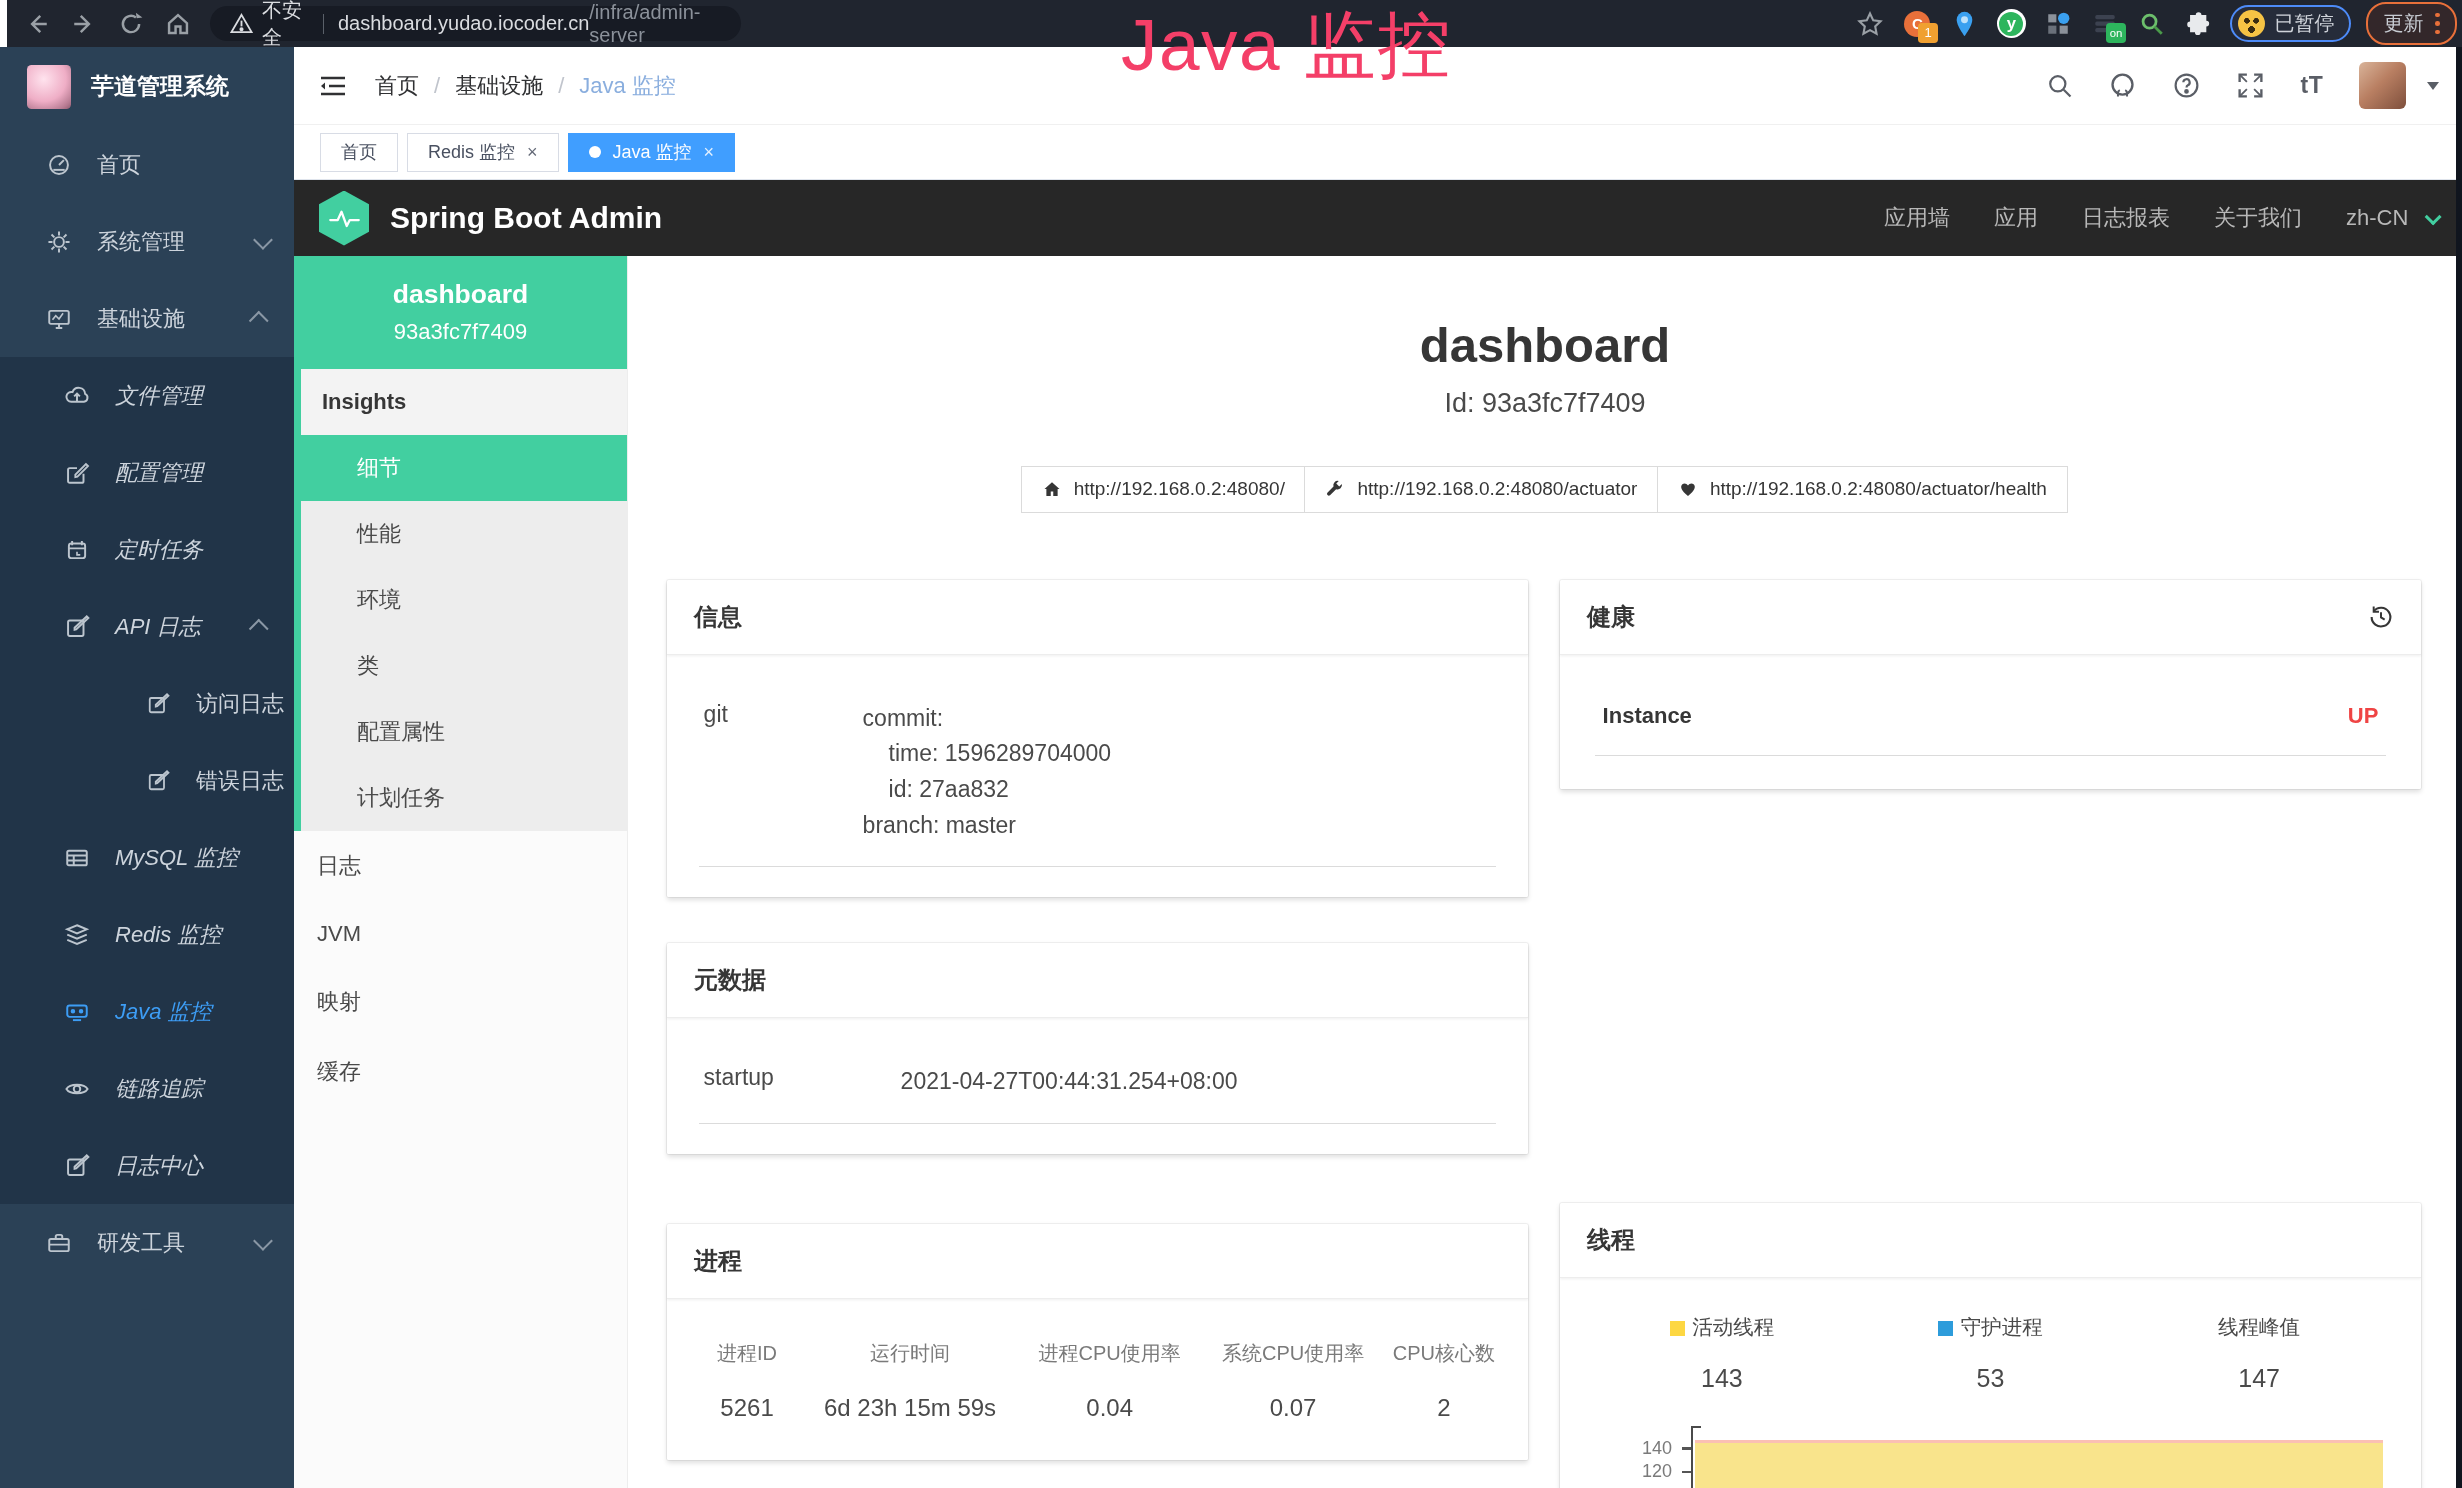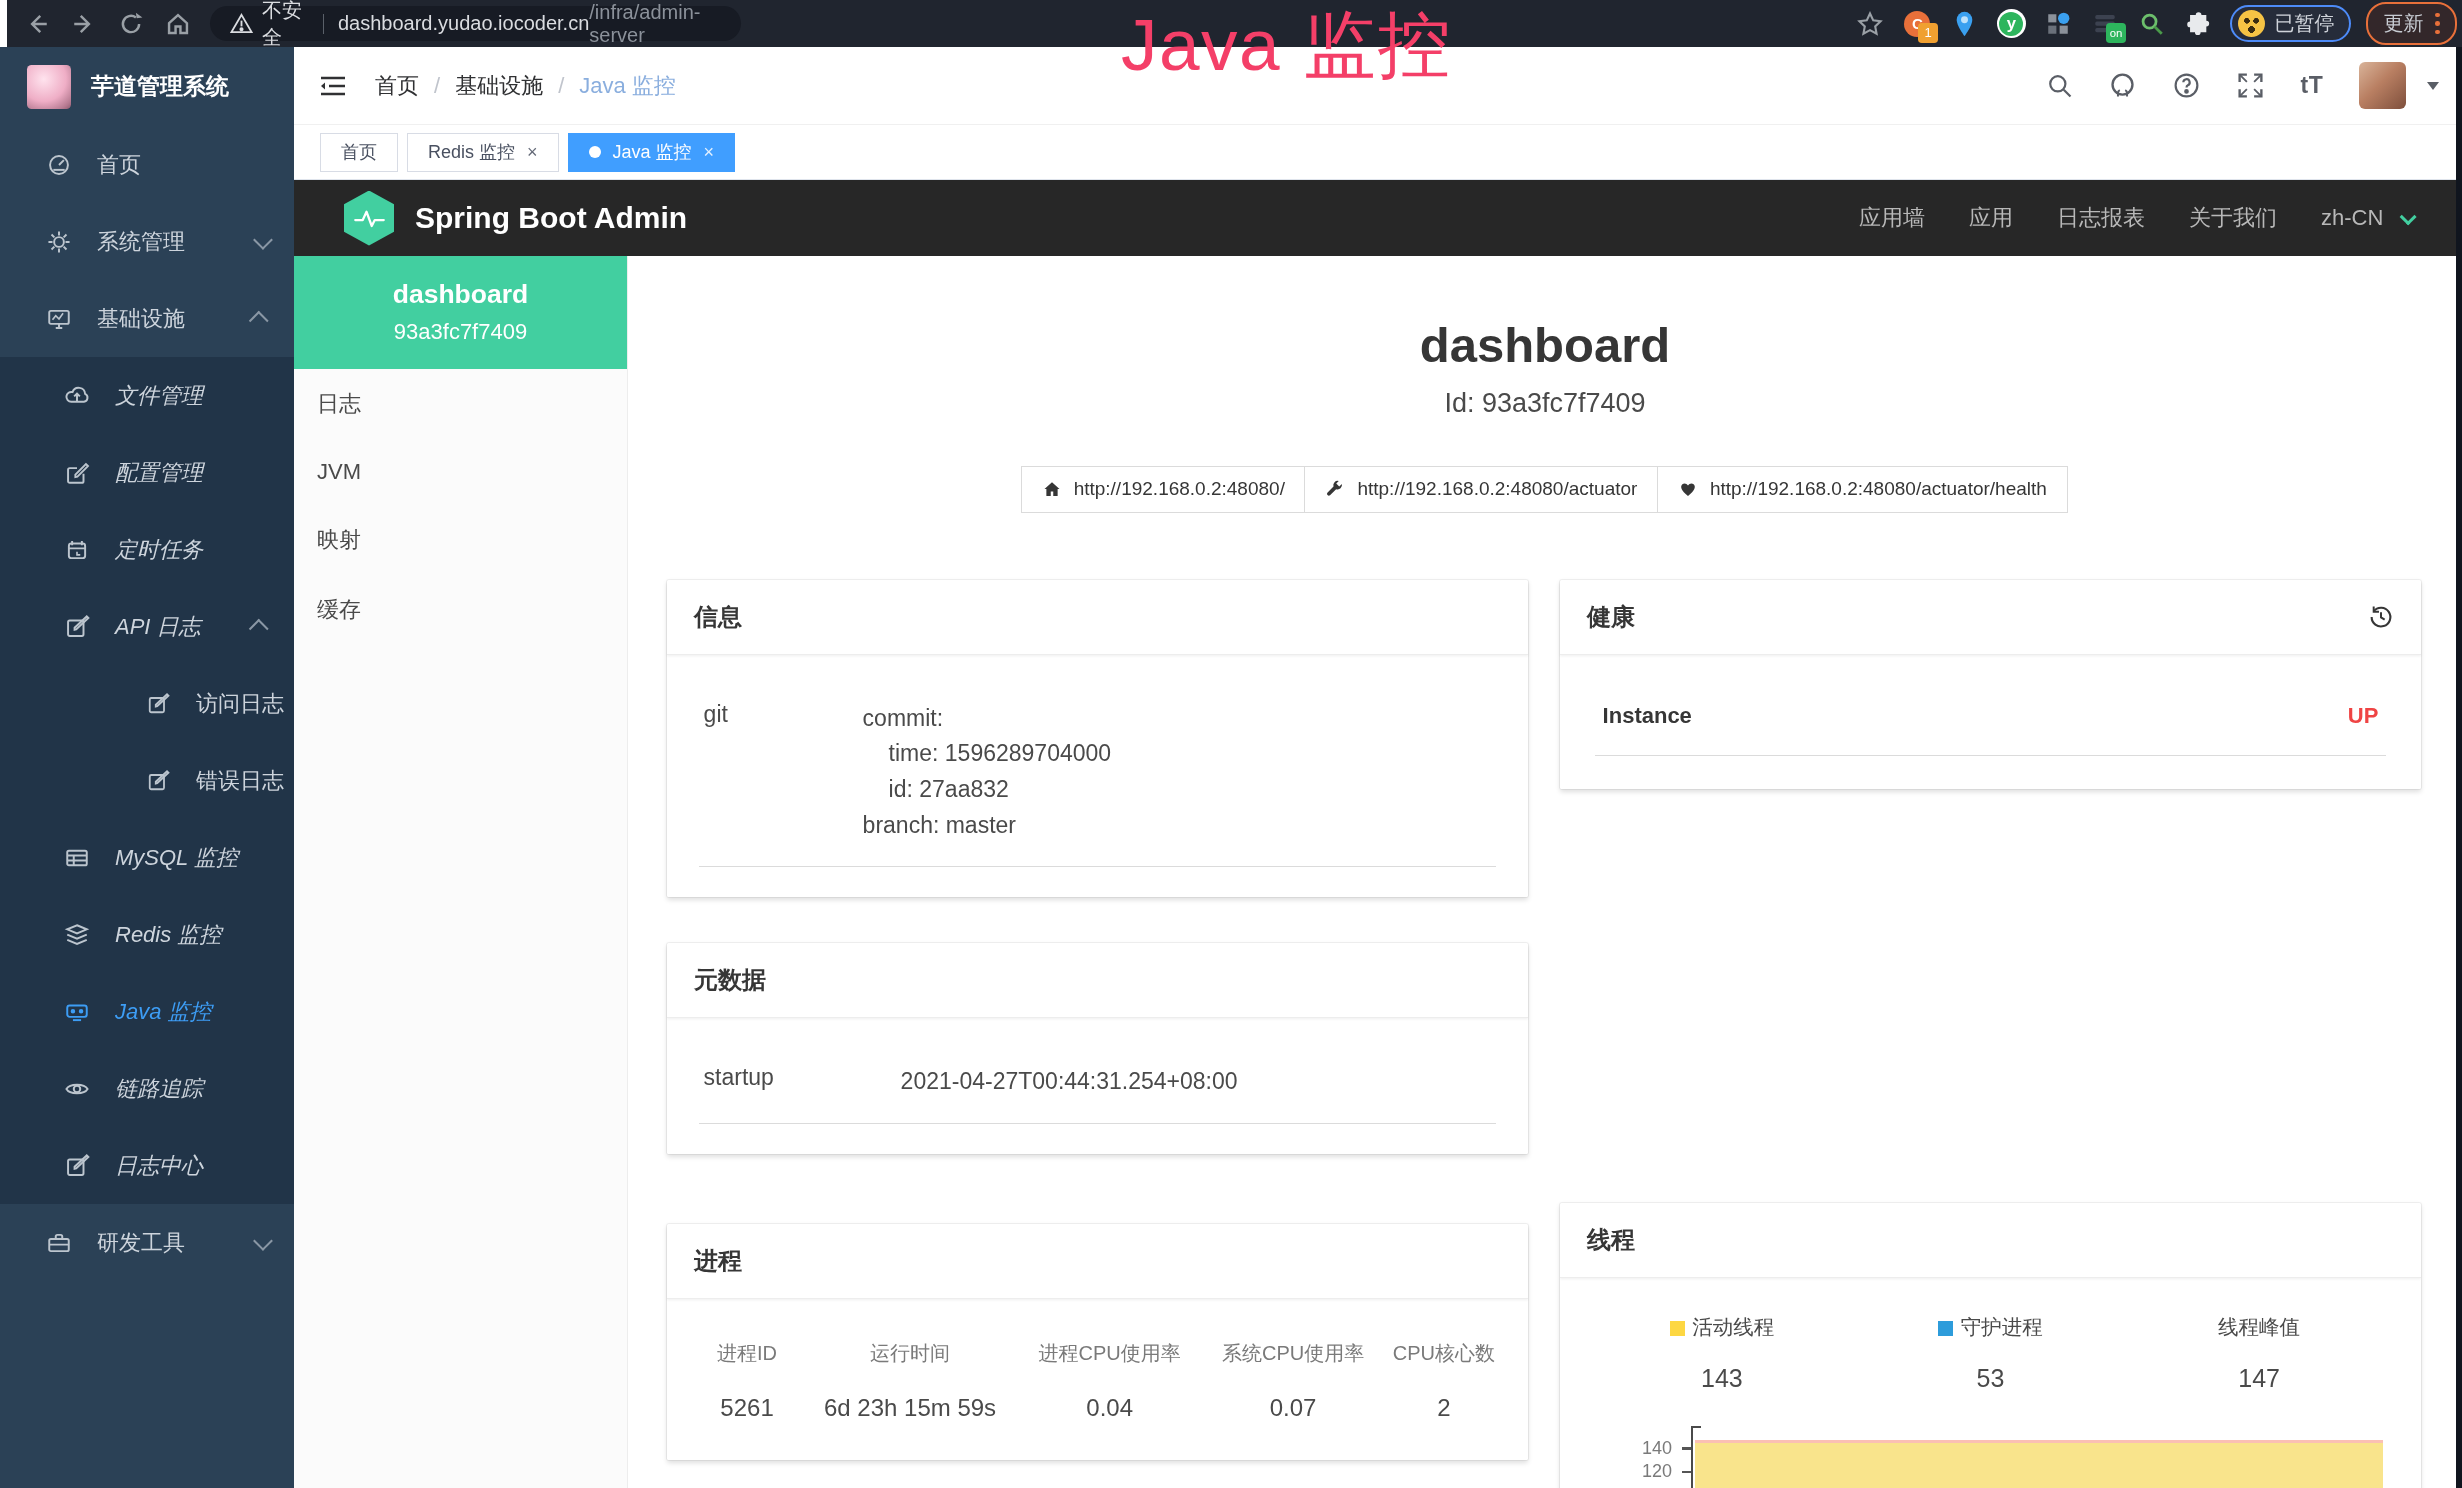--- a/index.html
+++ b/index.html
@@ -72,21 +72,21 @@
     border-top:8.3px solid #5a5e66; margin-left:-13.7px; }
 
   .tabbar { height:55px; background:#fff; border-bottom:1.5px solid #dfe4ec; display:flex; align-items:center;
     padding-left:26px; gap:9px; }
   .tab { height:39px; display:flex; align-items:center; padding:0 20px; border:1.5px solid #d8dce5;
     font-size:18px; color:#495060; background:#fff; gap:12px; cursor:pointer; }
   .tab.active { background:#409eff; border-color:#409eff; color:#fff; }
   .tab .dot { width:12px; height:12px; border-radius:50%; background:#fff; }
   .tab .x { font-size:18px; opacity:.85; }
 
-  .sba-header { height:76px; background:#272727; display:flex; align-items:center; padding:0 50px; color:#b8b8b8; flex-shrink:0; }
+  .sba-header { height:76px; background:#272727; display:flex; align-items:center; padding:0 25px; color:#b8b8b8; flex-shrink:0; }
   .sba-brand { display:flex; align-items:center; gap:21px; color:#fff; font-size:30px; font-weight:bold; }
   .hex { width:50px; height:55px; background:#42cfa0; flex-shrink:0;
     clip-path:polygon(50% 0,100% 25%,100% 75%,50% 100%,0 75%,0 25%);
     display:flex; align-items:center; justify-content:center; }
   .sba-nav { margin-left:auto; display:flex; gap:44px; font-size:22px; align-items:center; }
   .sba-nav .itm { cursor:pointer; }
   .chev-g { width:12px; height:12px; border-right:3px solid #42cfa0; border-bottom:3px solid #42cfa0;
     transform:rotate(45deg) translateY(-3px); display:inline-block; margin-left:10.6px; }
 
   .sba-body { flex:1; display:flex; min-height:0; }
@@ -502,20 +502,29 @@
           </span>
         </div>
       </div>
 
       <div class="sba-body">
 
         <div class="sba-sidebar">
           <div class="sba-side-head">
             <div class="n">dashboard</div>
             <div class="i">93a3fc7f7409</div>
+          </div>
+          <div class="insights-group">
+            <div class="insights-label">Insights</div>
+            <div class="ins-item active">细节</div>
+            <div class="ins-item">性能</div>
+            <div class="ins-item">环境</div>
+            <div class="ins-item">类</div>
+            <div class="ins-item">配置属性</div>
+            <div class="ins-item">计划任务</div>
           </div>
           <div class="side-item">日志</div>
           <div class="side-item">JVM</div>
           <div class="side-item">映射</div>
           <div class="side-item">缓存</div>
         </div>
 
         <div class="sba-content">
           <div class="inst-title">dashboard</div>
           <div class="inst-sub">Id: 93a3fc7f7409</div>

